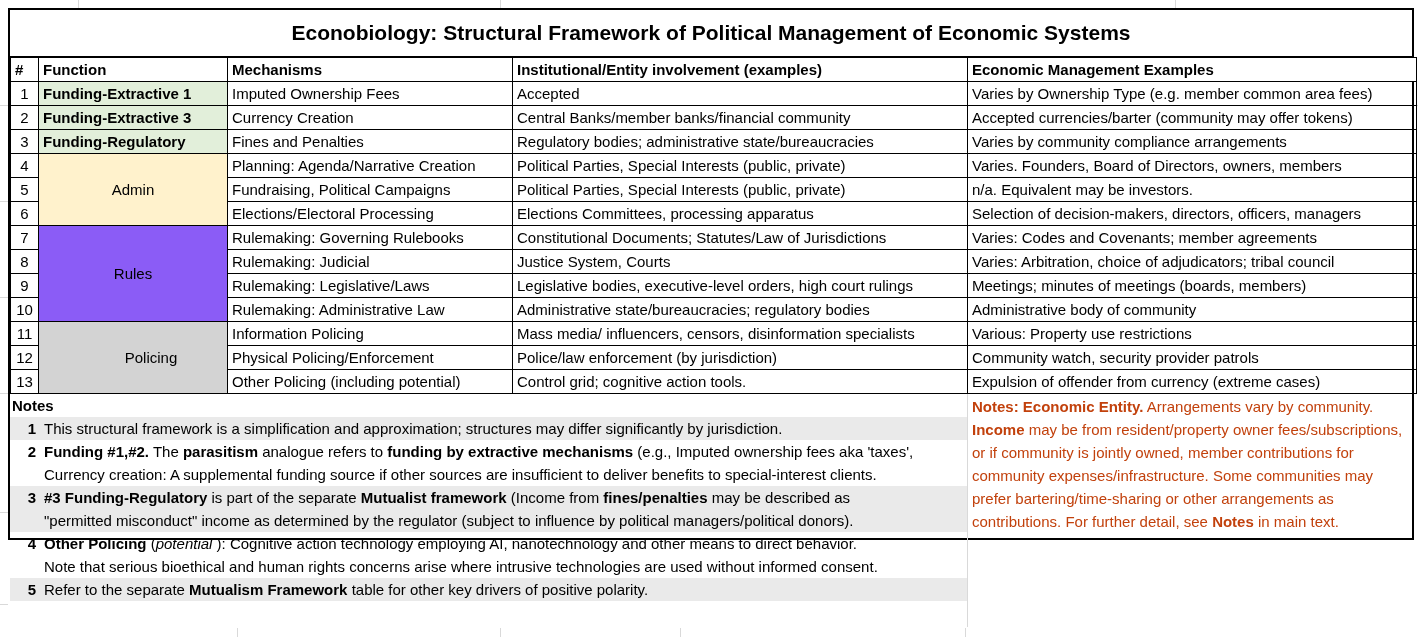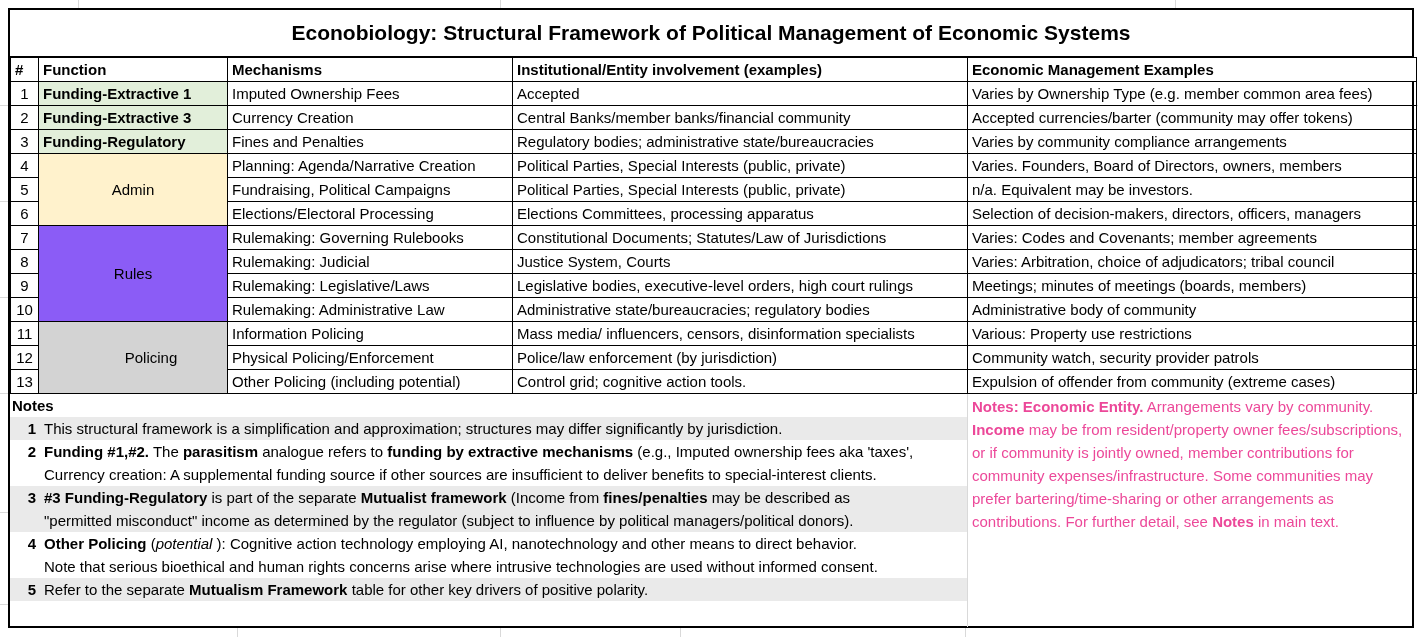--- a/index.html
+++ b/index.html
@@ -6,21 +6,21 @@
   body{
     width:1418px;height:637px;background:#ffffff;
     font-family:"Liberation Sans", sans-serif;
     position:relative;overflow:hidden;
   }
   
   .gv{position:absolute;width:1px;background:#d9d9d9;}
   .gh{position:absolute;height:1px;background:#d9d9d9;}
 
   .frame{
-    position:absolute;left:8px;top:8px;width:1406px;height:620px;
+    position:absolute;left:8px;top:8px;width:1406px;height:532px;
     border:2px solid #000;box-sizing:border-box;background:#fff;
   }
   .title-bar{
     height:47px;display:flex;align-items:center;justify-content:center;
     font-weight:bold;font-size:21px;color:#000;
     border-bottom:1px solid #000;box-sizing:border-box;
   }
   table.main{
     border-collapse:collapse;table-layout:fixed;width:100%;
   }
@@ -36,21 +36,21 @@
   td.merged{text-align:center;font-weight:normal;margin-top:38px;}
   td.merged.cream{background:var(--cream,#FFF2CC);}
   td.merged.plain{background:#8b5cf6;}
   td.merged.gray{background:var(--gray_cell,#D3D3D3);padding-left:40px;}
 
   .notes{display:flex;height:233px;}
   .notes-left{width:957px;flex:0 0 957px;}
   .notes-right{
     flex:1;border-left:1px solid #d9d9d9;
     font-size:15px;line-height:23px;padding:1px 5px 1px 4px;
-    box-sizing:border-box;color:#ec4899;
+    box-sizing:border-box;color:#c2410c;
   }
   .notes-title{
     font-weight:bold;font-size:15px;height:23px;line-height:23px;padding-left:2px;
   }
   .note-line{
     height:23px;line-height:23px;display:flex;font-size:15px;white-space:nowrap;overflow:hidden;
   }
   .note-line.shaded{background:var(--band_gray,#EAEAEA);}
   .note-num{flex:0 0 34px;width:34px;text-align:right;font-weight:bold;padding-right:8px;box-sizing:border-box;}
   .note-text{flex:1;overflow:hidden;}
@@ -171,21 +171,21 @@
     <tr>
       <td class="numcell">12</td>
       <td>Physical Policing/Enforcement</td>
       <td>Police/law enforcement (by jurisdiction)</td>
       <td>Community watch, security provider patrols</td>
     </tr>
     <tr>
       <td class="numcell">13</td>
       <td>Other Policing (including potential)</td>
       <td>Control grid; cognitive action tools.</td>
-      <td>Expulsion of offender from community (extreme cases)</td>
+      <td>Expulsion of offender from currency (extreme cases)</td>
     </tr>
   </tbody>
     </table>
 
   <div class="notes">
     <div class="notes-left">
       <div class="notes-title">Notes</div>
 
       <div class="note-line shaded">
         <span class="note-num">1</span>

